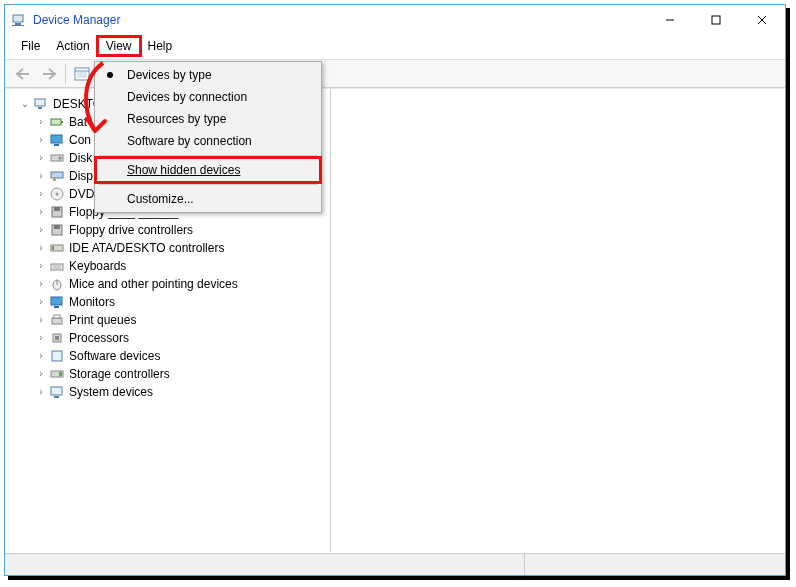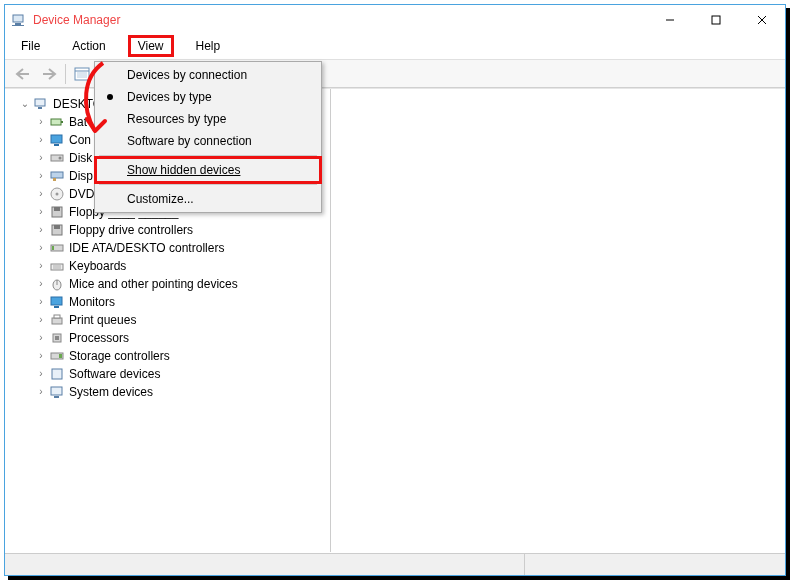--- a/index.html
+++ b/index.html
@@ -33,32 +33,32 @@
     align-items: center;
     padding-left: 6px;
     background: #fff;
   }
   .title-icon {
     width: 16px; height: 16px;
     margin-right: 6px;
     display: inline-flex;
     align-items: center; justify-content: center;
   }
-  .title-text { flex: 1; font-size: 12px; color: #ef4444; }
+  .title-text { flex: 1; font-size: 12px; color: #1d4ed8; }
   .win-controls { display: flex; }
   .win-btn {
     width: 46px; height: 30px;
     display: flex; align-items: center; justify-content: center;
     font-size: 12px;
   }
   
   .menubar {
     display: flex;
     padding: 2px 4px 4px 8px;
-    gap: 16px;
+    gap: 0;
     border-bottom: 1px solid #e0e0e0;
   }
   .menu-item {
     padding: 2px 8px;
     font-size: 12px;
   }
   .menu-item.highlighted {
     outline: 3px solid #e11;
     outline-offset: -1px;
     background: #fff;
@@ -233,25 +233,25 @@
         <line x1="1" y1="4" x2="15" y2="4" stroke="#6a8fb5"></line>
         <line x1="3" y1="6" x2="13" y2="6" stroke="#b8cde0"></line>
         <line x1="3" y1="8" x2="13" y2="8" stroke="#b8cde0"></line>
         <line x1="3" y1="10" x2="13" y2="10" stroke="#b8cde0"></line>
       </svg>
     </div>
   </div>
 
   <div class="dropdown">
     <div class="dd-item">
-      <span>Devices by connection</span>
-    </div>
-    <div class="dd-item">
       <span class="dd-bullet"></span>
       <span>Devices by type</span>
+    </div>
+    <div class="dd-item">
+      <span>Devices by connection</span>
     </div>
     <div class="dd-item">
       <span>Resources by type</span>
     </div>
     <div class="dd-item">
       <span>Software by connection</span>
     </div>
     <div class="dd-sep"></div>
     <div class="dd-item highlighted">
       <span>Show hidden devices</span>
@@ -425,35 +425,35 @@
                 <rect x="6" y="6" width="4" height="4" fill="#888"></rect>
               </svg>
             </span>
           <span>Processors</span>
         </div>
 
         <div class="tree-row indent-2">
           <span class="expander closed"></span>
           <span class="dev-icon">
               <svg width="16" height="16">
+                <rect x="3" y="3" width="10" height="10" fill="#e8f0f8" stroke="#5a7fa6"></rect>
+              </svg>
+            </span>
+          <span>Software devices</span>
+        </div>
+
+        <div class="tree-row indent-2">
+          <span class="expander closed"></span>
+          <span class="dev-icon">
+              <svg width="16" height="16">
                 <rect x="2" y="5" width="12" height="6" fill="#d8d8d8" stroke="#888"></rect>
                 <rect x="10" y="6" width="3" height="4" fill="#6aa84f"></rect>
               </svg>
             </span>
           <span>Storage controllers</span>
-        </div>
-
-        <div class="tree-row indent-2">
-          <span class="expander closed"></span>
-          <span class="dev-icon">
-              <svg width="16" height="16">
-                <rect x="3" y="3" width="10" height="10" fill="#e8f0f8" stroke="#5a7fa6"></rect>
-              </svg>
-            </span>
-          <span>Software devices</span>
         </div>
 
         <div class="tree-row indent-2">
           <span class="expander closed"></span>
           <span class="dev-icon">
               <svg width="16" height="16">
                 <rect x="2" y="3" width="11" height="8" fill="#e8f0f8" stroke="#5a7fa6"></rect>
                 <rect x="5" y="12" width="5" height="2" fill="#5a7fa6"></rect>
               </svg>
             </span>

